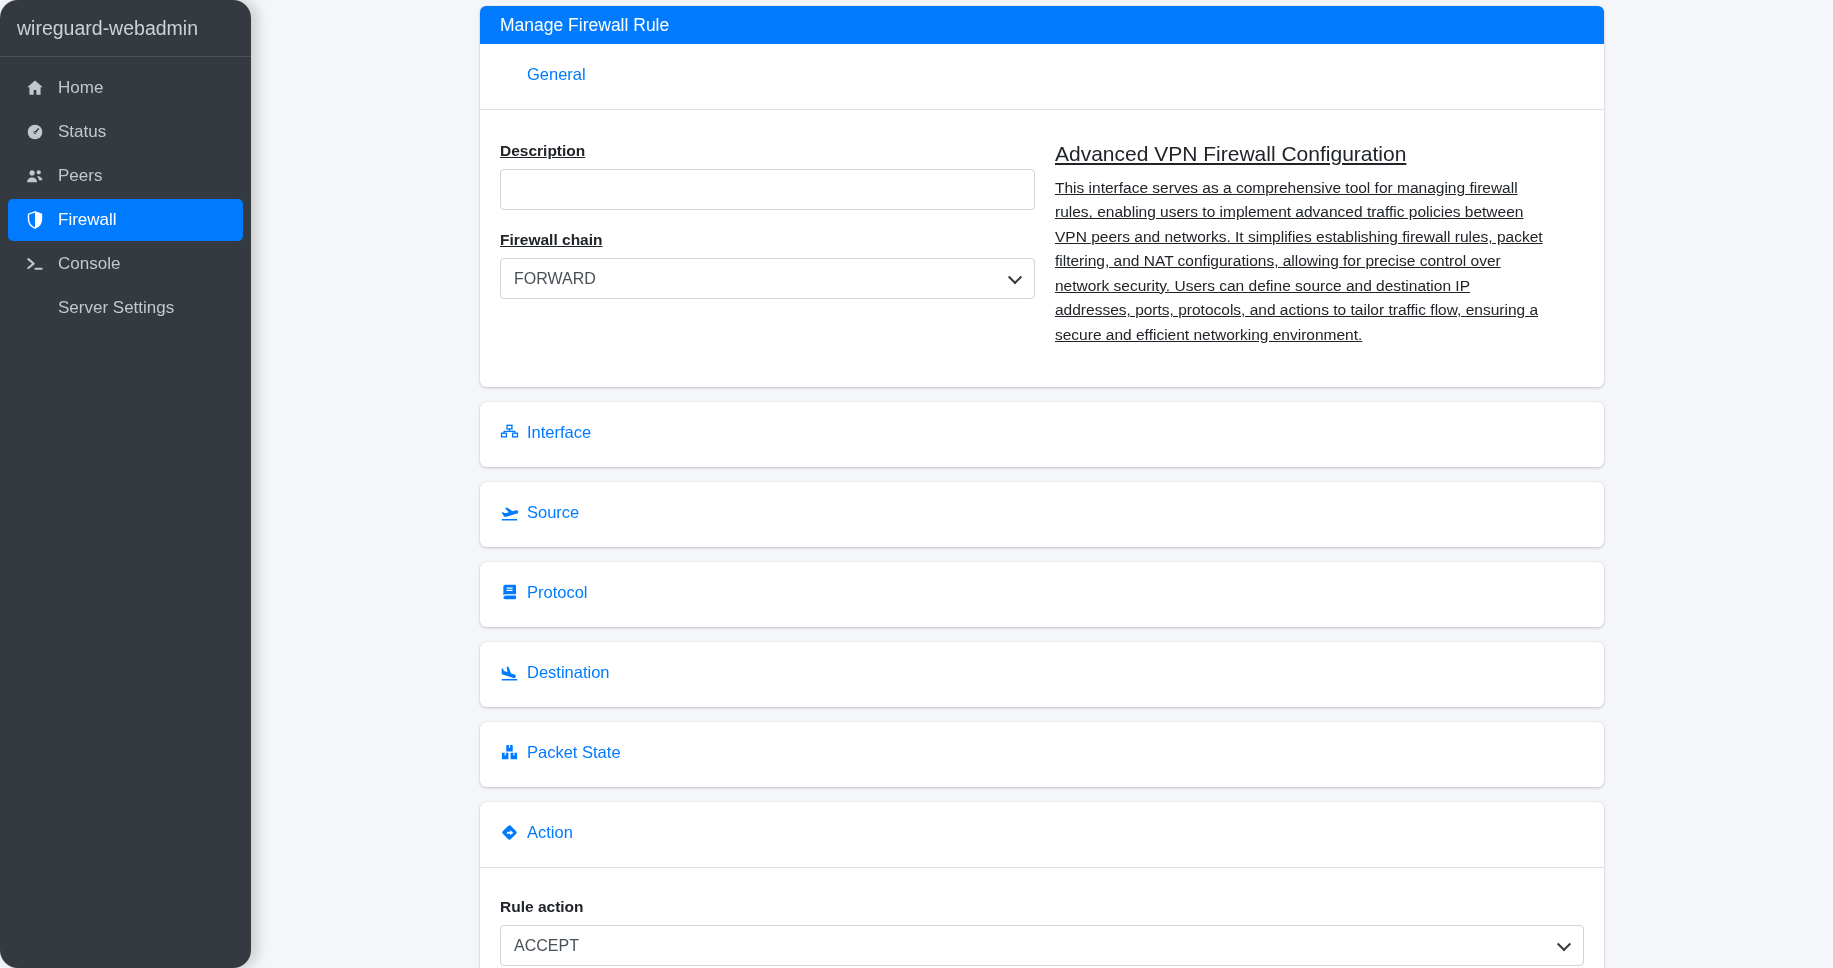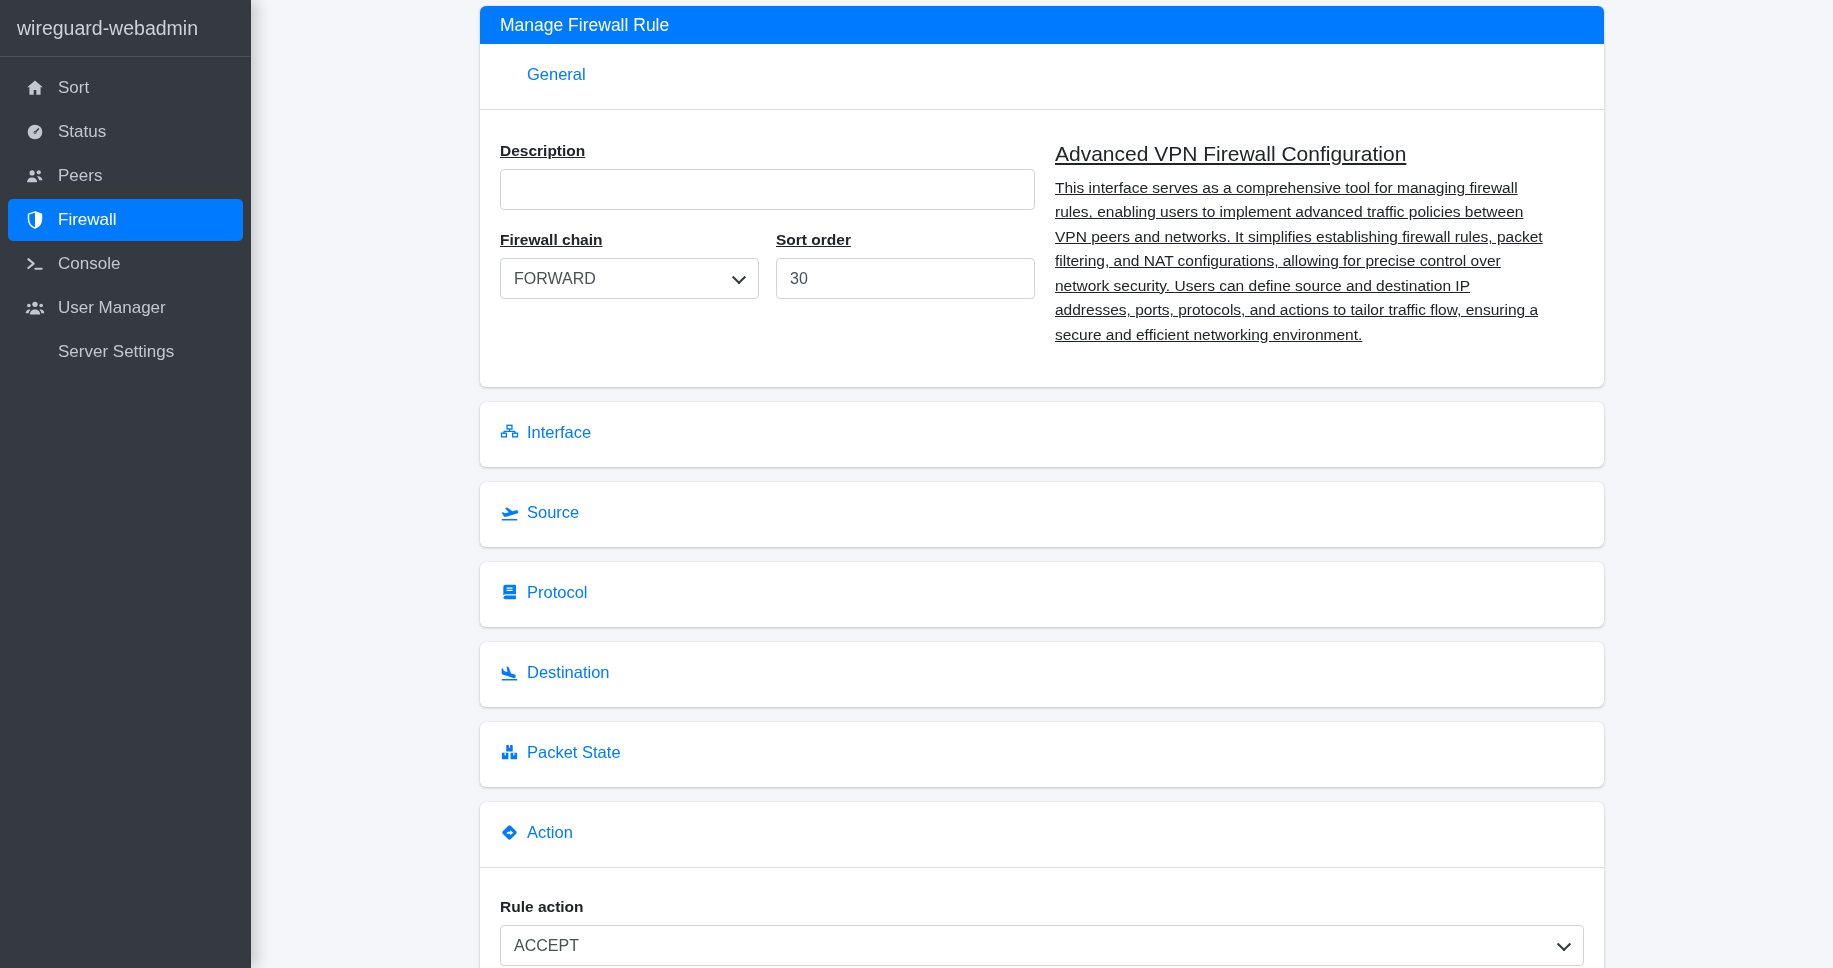--- a/index.html
+++ b/index.html
@@ -15,20 +15,21 @@
     font-family:"Liberation Sans","DejaVu Sans",sans-serif;
     color:#212529;
   }
   svg{display:block;}
   
   .sidebar{
     position:fixed;left:0;top:0;bottom:0;width:251px;
     background:var(--sidebar-bg,#343a40);
     box-shadow:6px 0 14px rgba(0,0,0,.18);
     z-index:10;
+    border-radius:18px;
   }
   .brand{
     height:57px;display:flex;align-items:center;
     padding:0 17px;font-size:19.5px;color:#cdd2d9;
     border-bottom:1px solid #4a5158;white-space:nowrap;
   }
   .nav{padding:10px 8px 0 8px;}
   .nav-item{
     height:42px;display:flex;align-items:center;
     padding-left:8px;margin-bottom:2px;border-radius:5px;
@@ -170,21 +171,21 @@
 
 <aside class="sidebar">
   <div class="brand">wireguard-webadmin</div>
   <nav class="nav">
     <div class="nav-item">
       <span class="nav-icon">
           <svg fill="currentColor">
             <use href="#i-home"></use>
           </svg>
         </span>
-      <span>Sort</span>
+      <span>Home</span>
     </div>
     <div class="nav-item">
       <span class="nav-icon">
           <svg fill="currentColor">
             <use href="#i-gauge"></use>
           </svg>
         </span>
       <span>Status</span>
     </div>
     <div class="nav-item">
@@ -203,28 +204,20 @@
         </span>
       <span>Firewall</span>
     </div>
     <div class="nav-item">
       <span class="nav-icon">
           <svg fill="currentColor">
             <use href="#i-terminal"></use>
           </svg>
         </span>
       <span>Console</span>
-    </div>
-    <div class="nav-item">
-      <span class="nav-icon">
-          <svg fill="currentColor">
-            <use href="#i-users"></use>
-          </svg>
-        </span>
-      <span>User Manager</span>
     </div>
     <div class="nav-item">
       <span class="nav-icon">
           <svg fill="currentColor">
             <use href="#i-gears"></use>
           </svg>
         </span>
       <span>Server Settings</span>
     </div>
   </nav>
@@ -253,24 +246,20 @@
           </div>
           <div class="form-row">
             <div class="form-group">
               <label>Firewall chain</label>
               <div class="select-wrap">
                 <select class="form-control">
                   <option>FORWARD</option>
                 </select>
               </div>
             </div>
-            <div class="form-group">
-              <label>Sort order</label>
-              <input class="form-control" type="text" value="30" style="">
-            </div>
           </div>
         </div>
         <div class="info-col">
           <h5 class="info-heading">Advanced VPN Firewall Configuration</h5>
           <p class="info-text">This interface serves as a comprehensive tool for managing firewall rules, enabling users to implement advanced traffic policies between VPN peers and networks. It simplifies establishing firewall rules, packet filtering, and NAT configurations, allowing for precise control over network security. Users can define source and destination IP addresses, ports, protocols, and actions to tailor traffic flow, ensuring a secure and efficient networking environment.</p>
         </div>
       </div>
     </div>
 
     <div class="card">

